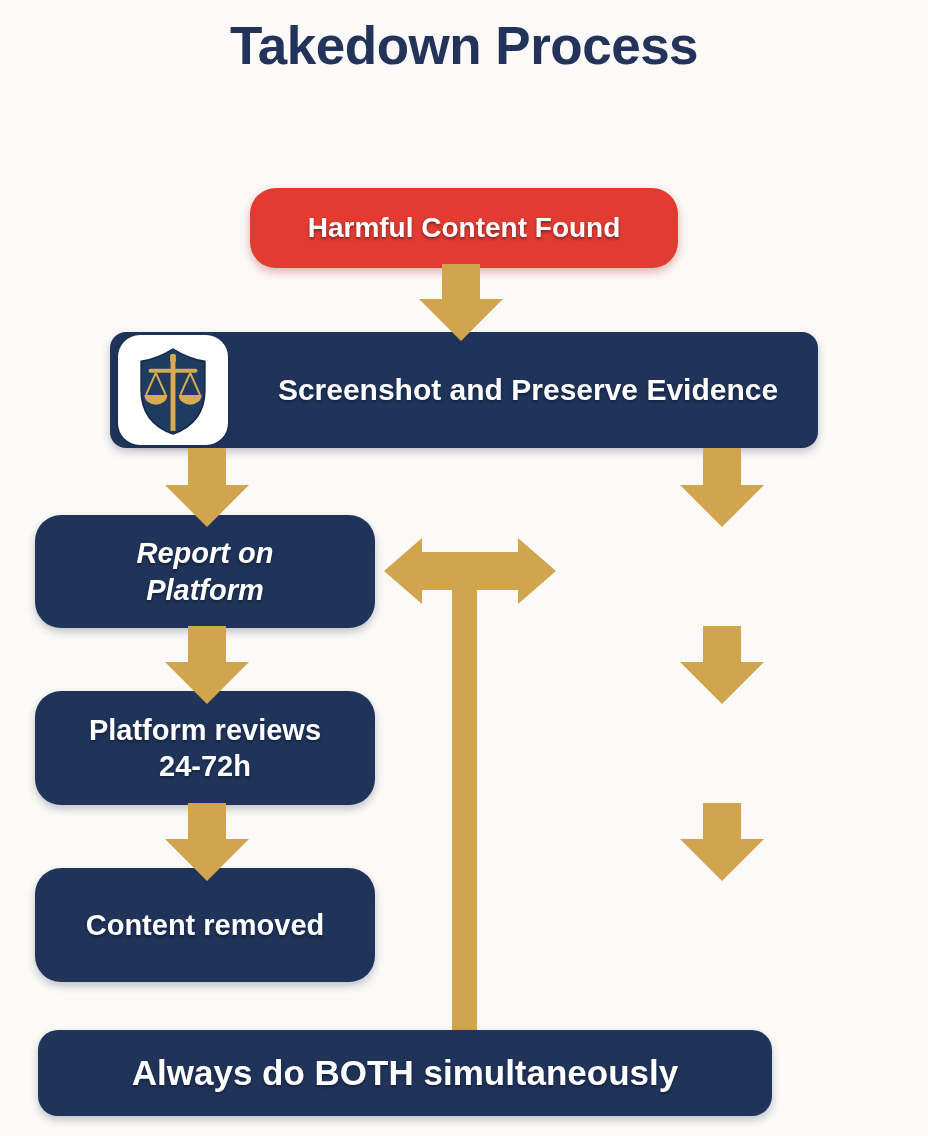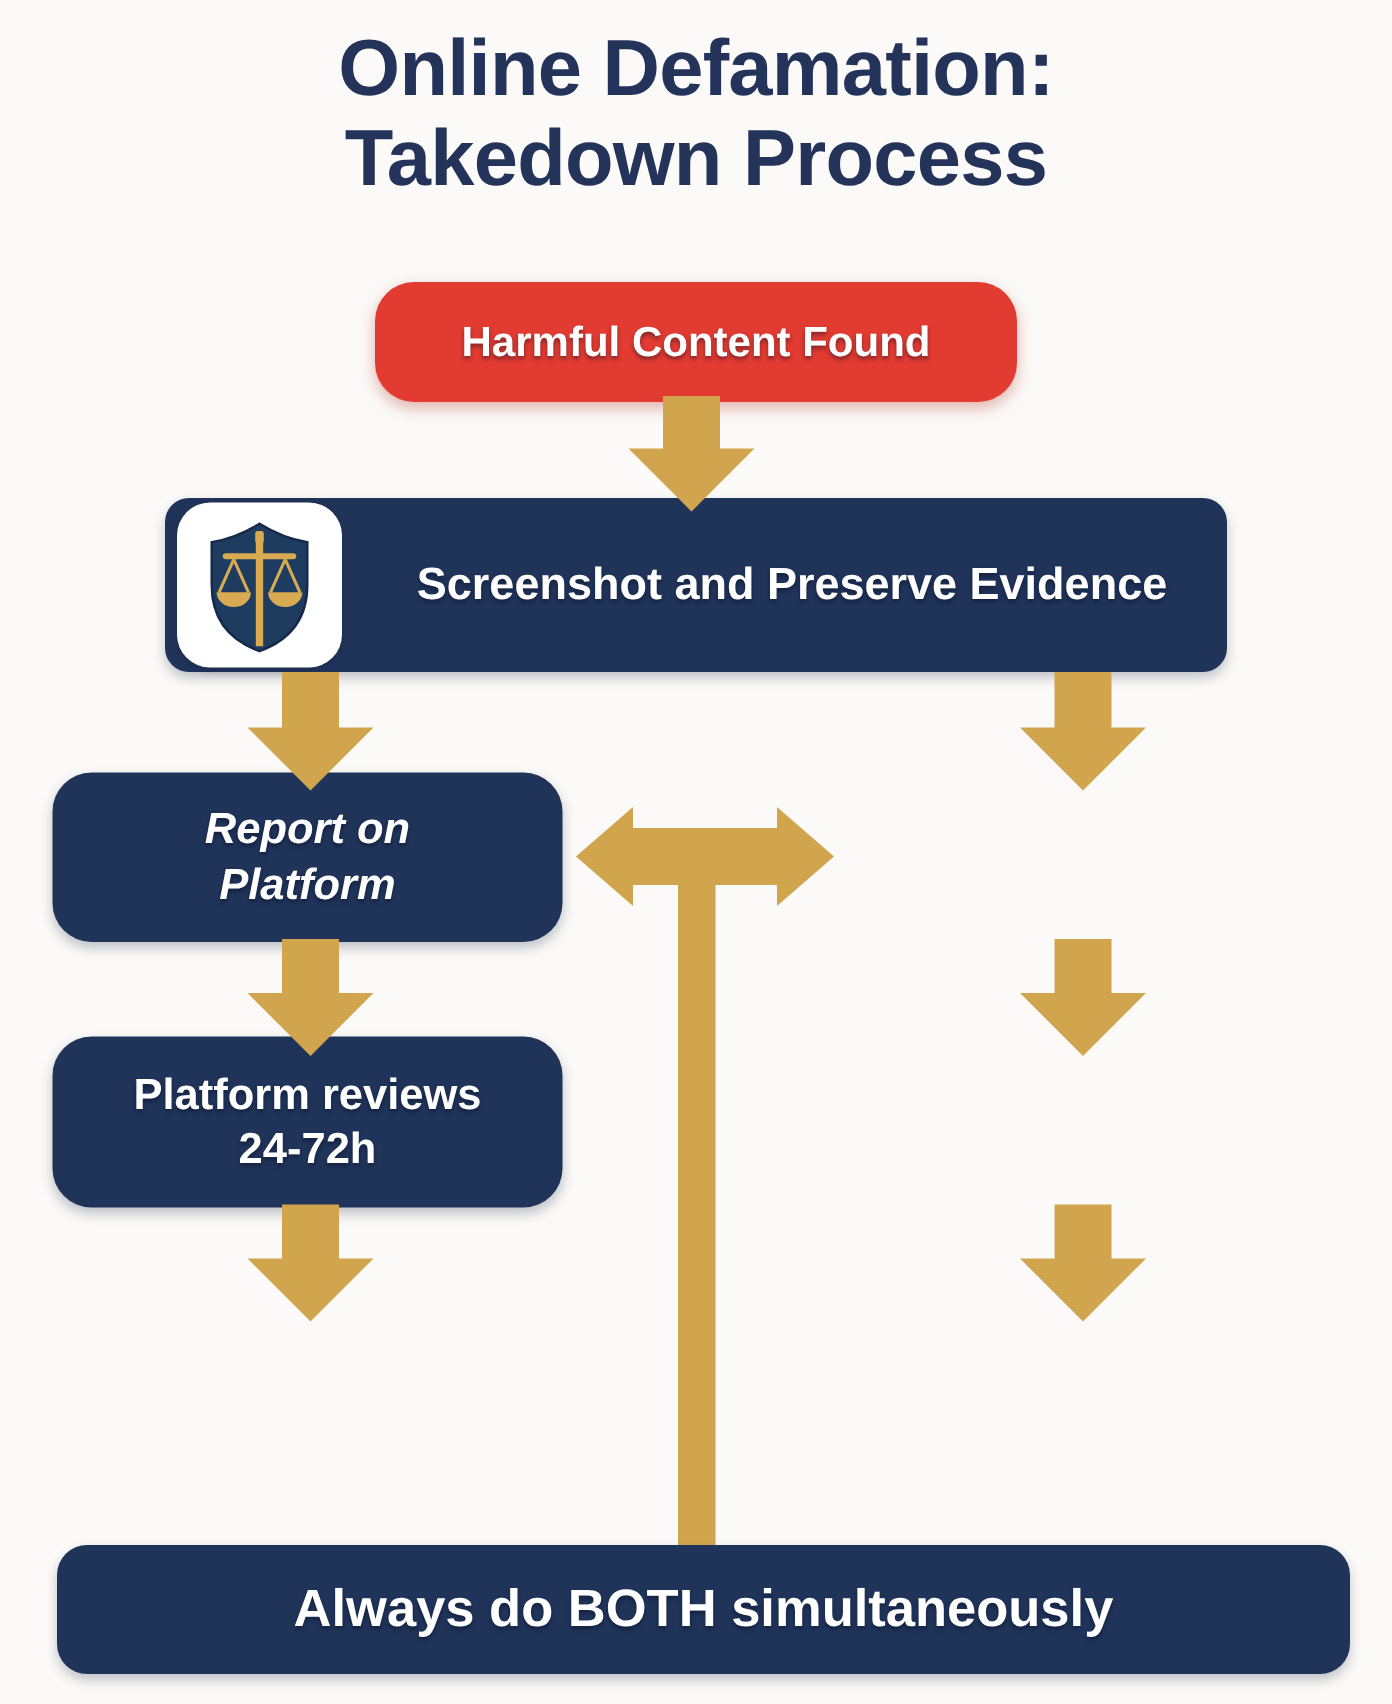--- a/index.html
+++ b/index.html
@@ -44,37 +44,36 @@
   .row-1{top:515px;height:113px;font-style:italic;}
   .row-2{top:691px;height:114px;}
   .row-3{top:868px;height:114px;}
   .node .wrap{display:block;}
   .node-font{font-size:29px;line-height:1.25;}
   .w-report{max-width:190px;}
   .w-legal{max-width:300px;}
   .w-reviews{max-width:280px;}
   .w-court{max-width:260px;}
   .node-footer{
-    left:38px;top:1030px;width:862px;height:86px;border-radius:20px;
+    left:38px;top:1030px;width:734px;height:86px;border-radius:20px;
     font-size:35px;z-index:6;
   }
   .node-footer b{font-weight:800;}
   .arrow-layer{
     position:absolute;left:0;top:0;width:928px;height:1136px;
     z-index:5;pointer-events:none;
   }
   .arrow-layer polygon,.arrow-layer rect{fill:var(--gold);}
 </style>
 </head>
 <body>
 
 <div class="canvas">
 
   <div class="title">
-    <div>Online Defamation:</div>
     <div>Takedown Process</div>
   </div>
 
   <div class="node node-evidence">
     <div class="icon-tile">
       <svg width="98" height="98" viewBox="0 0 120 120" aria-hidden="true">
         <path d="M60 10 C47 18 34 23 21 25 V60 C21 90 38 106 60 114 C82 106 99 90 99 60 V25 C86 23 73 18 60 10 Z" fill="#1e3c60" stroke="#16294a" stroke-width="2"></path>
         <rect x="56.5" y="16" width="7" height="10" rx="2" fill="#d8ab52"></rect>
         <rect x="57" y="22" width="6" height="88" fill="#d8ab52"></rect>
         <rect x="30" y="34" width="60" height="5" rx="2.5" fill="#d8ab52"></rect>
@@ -89,20 +88,23 @@
 
   <div class="node node-start">
     <span>Harmful Content Found</span>
   </div>
 
   <div class="node node-font col-left row-1">
     <span class="wrap w-report">Report on Platform</span>
   </div>
   <div class="node node-font col-left row-2">
     <span class="wrap w-reviews">Platform reviews 24-72h</span>
+  </div>
+  <div class="node node-font col-left row-3">
+    <span class="wrap">Content removed</span>
   </div>
 
 
   <div class="node node-footer">
     <span>
       <span>Always do </span><b>BOTH</b><span> simultaneously</span>
     </span>
   </div>
 
   <svg class="arrow-layer" viewBox="0 0 928 1136">

